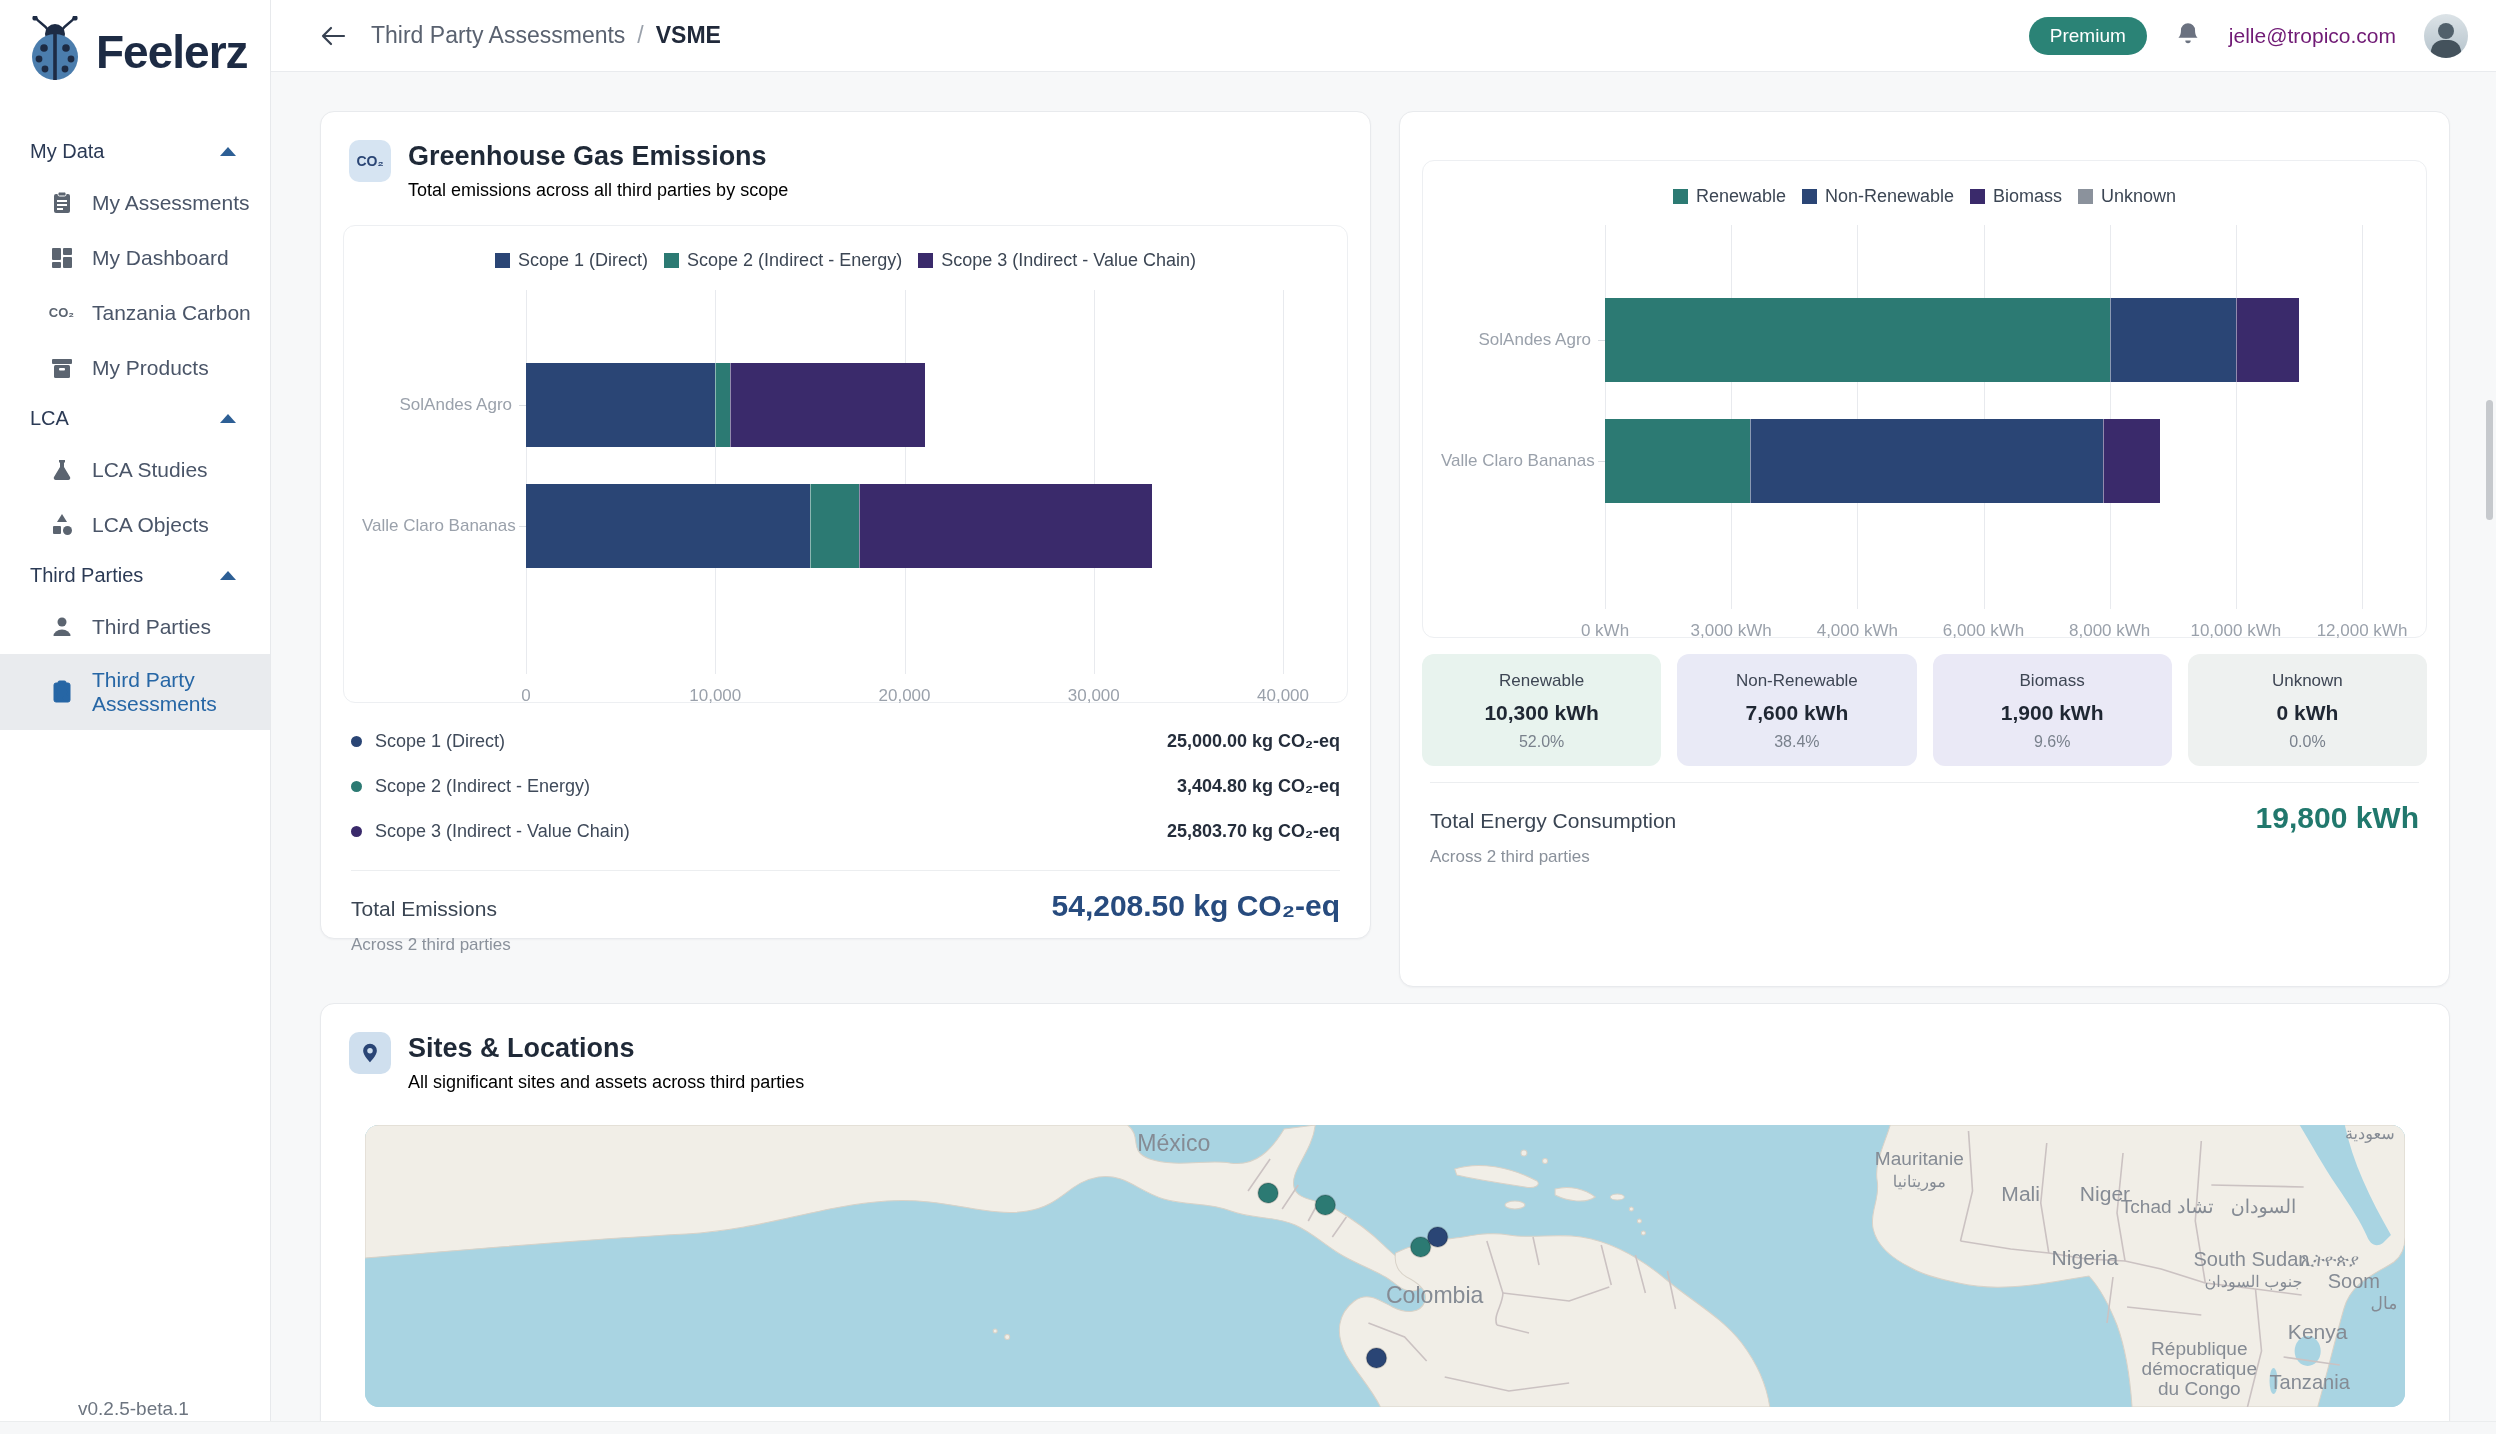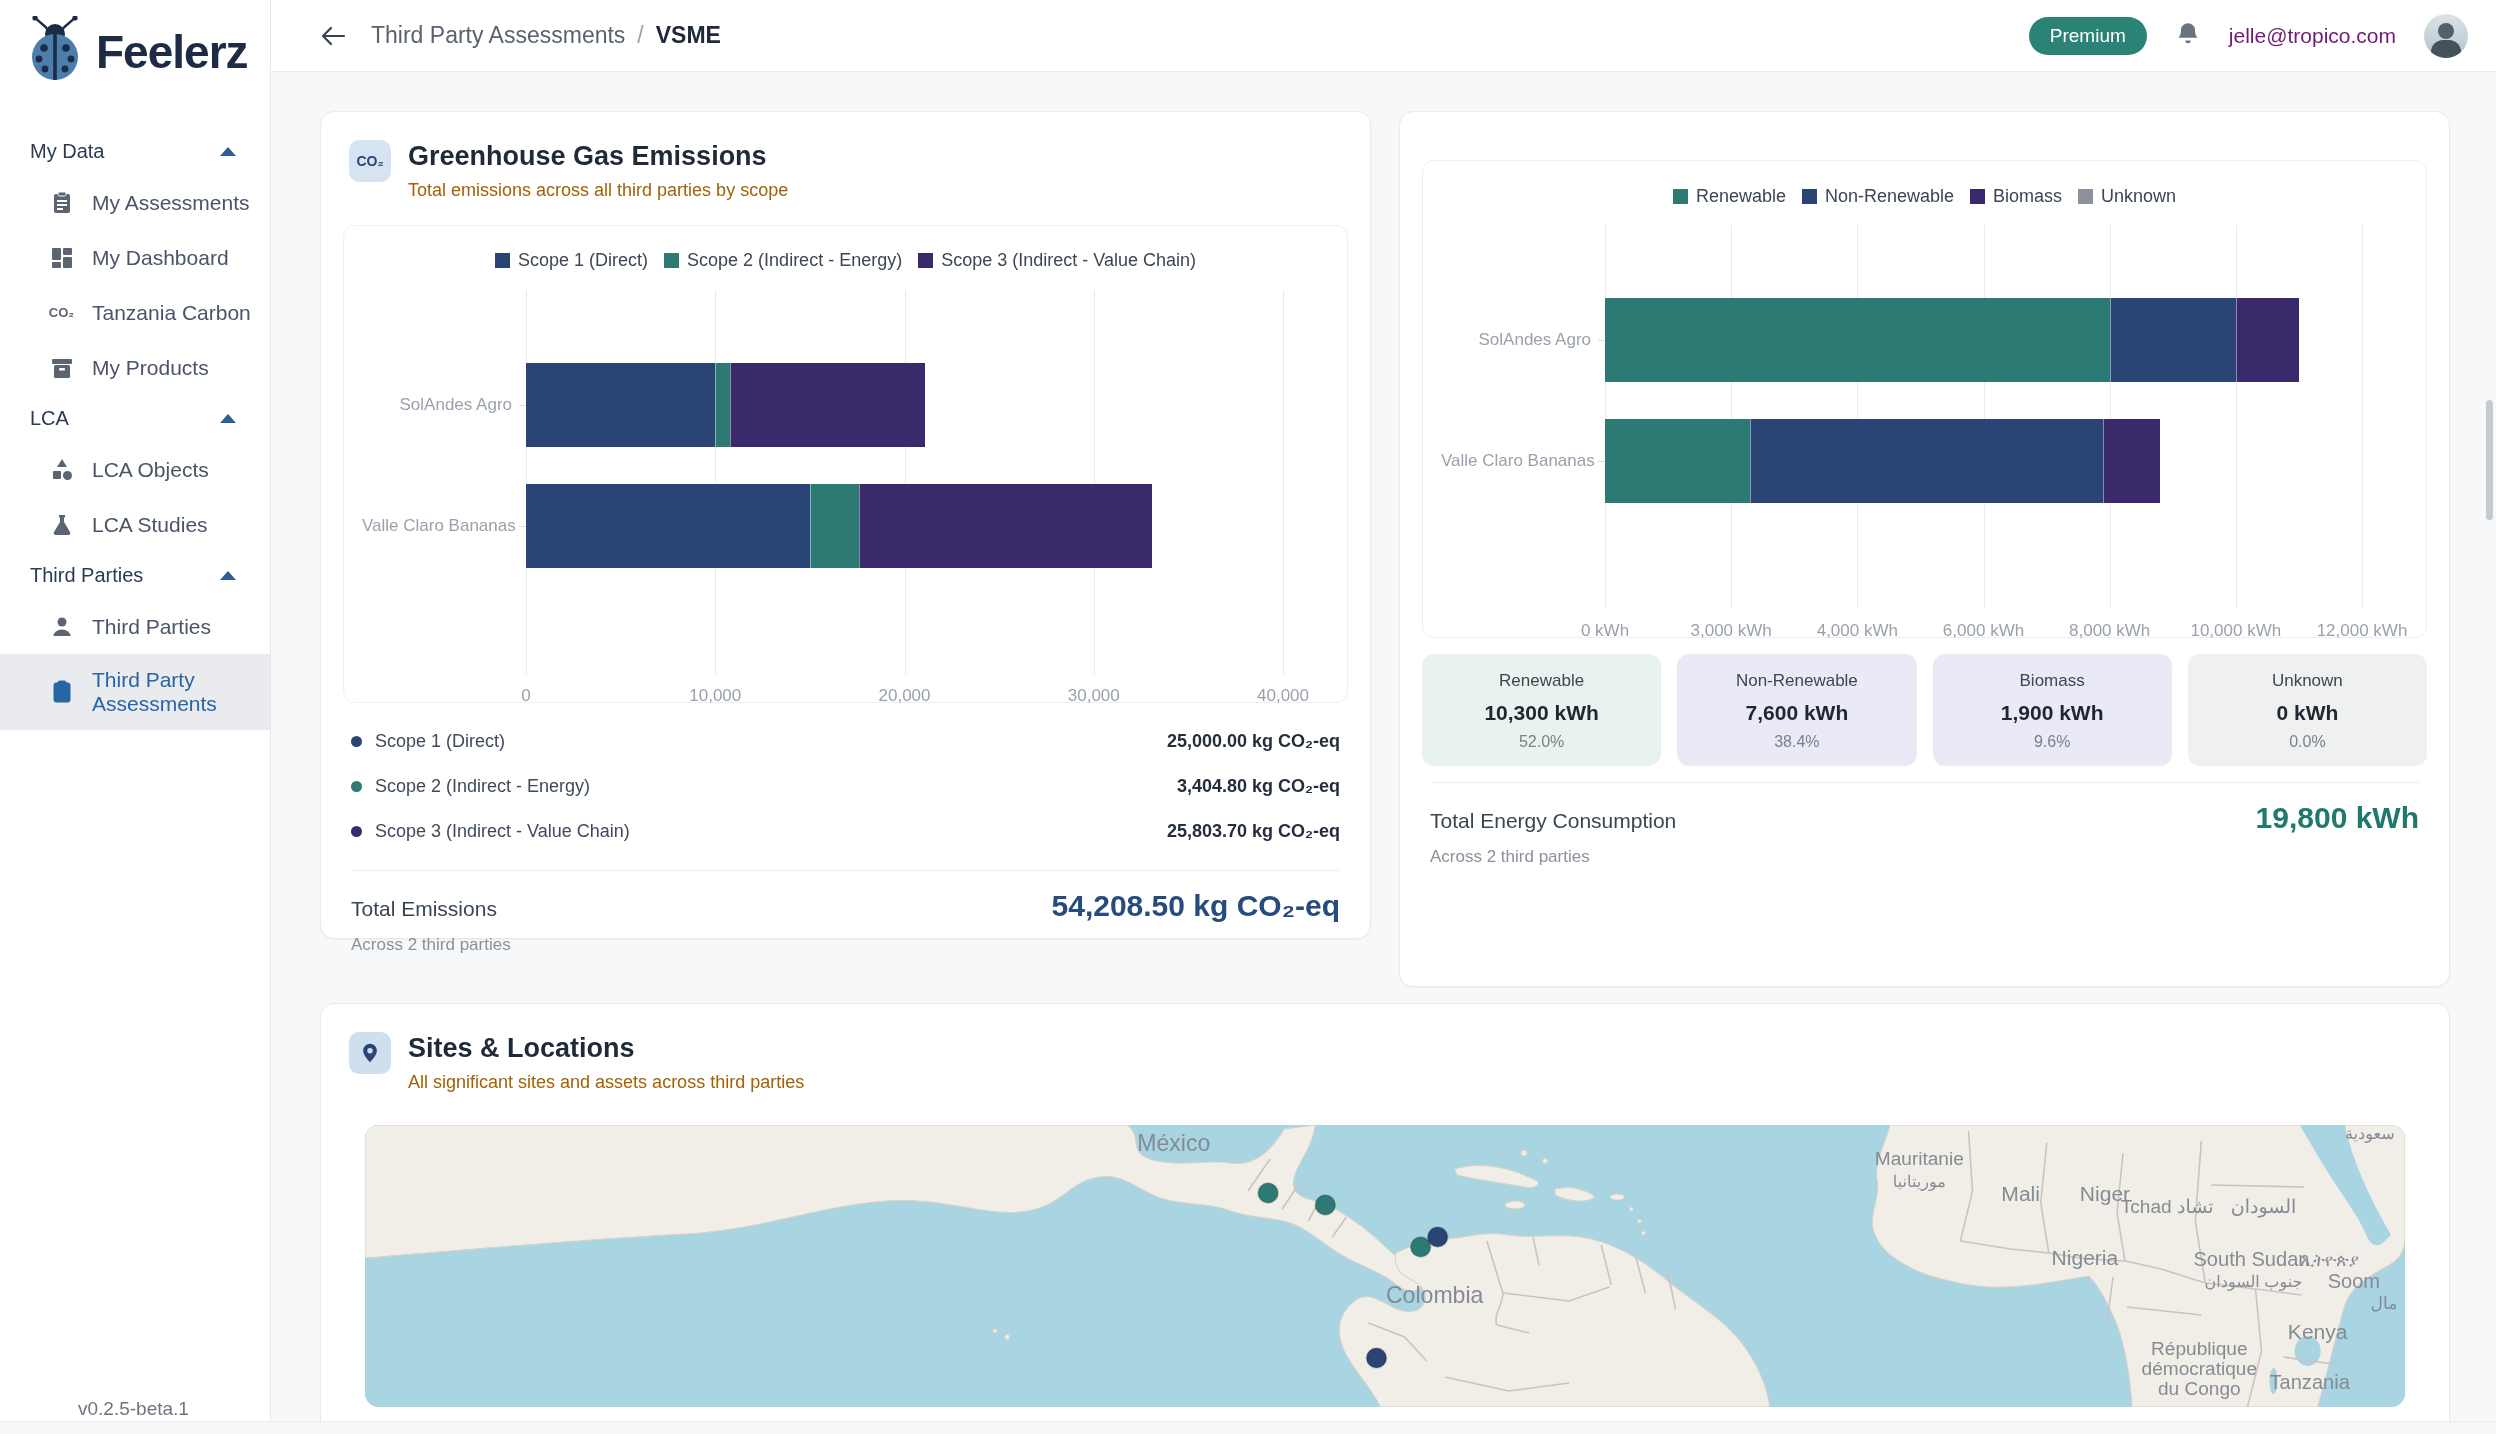--- a/index.html
+++ b/index.html
@@ -48,21 +48,21 @@
   #ghg-card { left:49px; top:39px; width:1051px; height:828px; }
   #energy-card { left:1128px; top:39px; width:1051px; height:876px; }
   #sites-card { left:49px; top:931px; width:2130px; height:560px; }
   .card-head { display:flex; gap:17px; align-items:flex-start; padding:2px 6px; }
   .badge-ico { width:42px; height:42px; border-radius:10px; display:flex; align-items:center;
     justify-content:center; flex:0 0 42px; }
   .ico-co2 { background:#d6e4f2; color:#2a4575; font-size:14px; font-weight:700; }
   .ico-bolt { background:#d8eae8; }
   .ico-pin { background:#cfdfee; }
   .card-title { font-size:27px; font-weight:700; color:#1f2937; line-height:1.25; }
-  .card-sub { font-size:18px; color:#a16207; margin-top:6px; }
+  .card-sub { font-size:18px; color:#000000; margin-top:6px; }
 
   
   .chart-panel { margin-top:22px; border:1px solid #edeff2; border-radius:12px;
     padding:18px 20px 14px; height:478px; }
   .legend { display:flex; justify-content:center; align-items:center; gap:16px; height:34px;
     font-size:18px; color:#3c4654; }
   .lg-item { display:inline-flex; align-items:center; white-space:nowrap; }
   .lg-swatch { width:15px; height:15px; display:inline-block; margin-right:8px; }
   .plot { position:relative; height:384px; margin:12px 44px 0 162px; }
   .gridline { position:absolute; top:0; bottom:0; width:1px; background:#e8eaee; }
@@ -184,34 +184,34 @@
       <span>My Products</span>
     </div>
 
     <div class="section-header">
       <span>LCA</span>
       <span class="caret-up"></span>
     </div>
     <div class="nav-item">
       <span class="ni">
         <svg width="24" height="24" viewBox="0 0 24 24">
+            <path d="M9 2 h6 v2 l-1 1 v4 l6 10 a2 2 0 0 1 -1.8 3 H5.8 A2 2 0 0 1 4 19 l6 -10 V5 L9 4 Z" fill="#5b6470"></path>
+          </svg>
+      </span>
+      <span>LCA Studies</span>
+    </div>
+    <div class="nav-item">
+      <span class="ni">
+        <svg width="24" height="24" viewBox="0 0 24 24">
             <path d="M12 1 l5 8 h-10 Z" fill="#5b6470"></path>
             <rect x="3" y="13" width="8" height="8" rx="1" fill="#5b6470"></rect>
             <circle cx="17.5" cy="17.5" r="4.5" fill="#5b6470"></circle>
           </svg>
       </span>
       <span>LCA Objects</span>
-    </div>
-    <div class="nav-item">
-      <span class="ni">
-        <svg width="24" height="24" viewBox="0 0 24 24">
-            <path d="M9 2 h6 v2 l-1 1 v4 l6 10 a2 2 0 0 1 -1.8 3 H5.8 A2 2 0 0 1 4 19 l6 -10 V5 L9 4 Z" fill="#5b6470"></path>
-          </svg>
-      </span>
-      <span>LCA Studies</span>
     </div>
 
     <div class="section-header">
       <span>Third Parties</span>
       <span class="caret-up"></span>
     </div>
     <div class="nav-item">
       <span class="ni">
         <svg width="24" height="24" viewBox="0 0 24 24">
             <circle cx="12" cy="7" r="4.5" fill="#5b6470"></circle>

